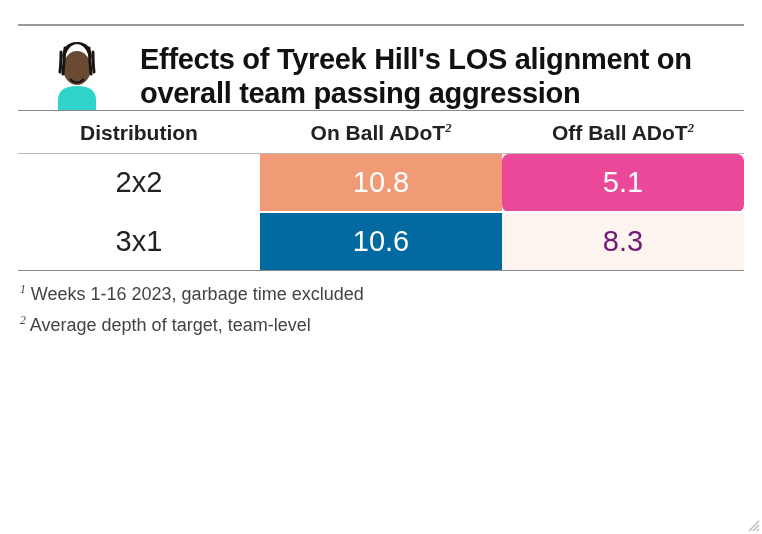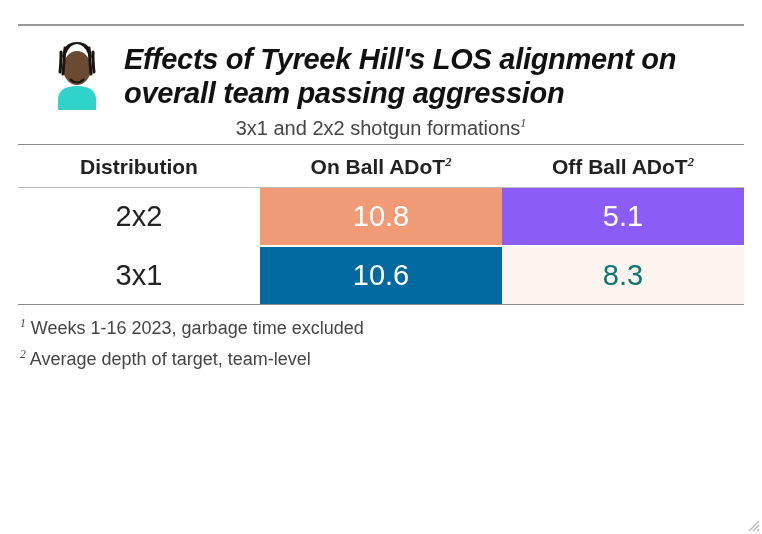--- a/index.html
+++ b/index.html
@@ -14,24 +14,23 @@
   .wrap {
     padding: 24px 18px 0 18px;
   }
   .top-rule {
     border-top: 2px solid #999;
     margin-bottom: 10px;
   }
   .header-row {
     display: flex;
     align-items: flex-start;
-    gap: 18px;
+    gap: 34px;
     padding-left: 30px;
     padding-right: 10px;
-    font-style: italic;
   }
   .avatar {
     width: 58px;
     height: 74px;
     flex: 0 0 auto;
     position: relative;
     overflow: hidden;
   }
   .avatar svg { display:block; }
   .title {
@@ -113,42 +112,39 @@
         <path d="M13 16 Q13 28 12 36" stroke="#1a1410" stroke-width="3" fill="none" stroke-linecap="round"></path>
         <path d="M17 12 Q16 26 15 38" stroke="#1a1410" stroke-width="3" fill="none" stroke-linecap="round"></path>
         <path d="M45 16 Q45 28 46 36" stroke="#1a1410" stroke-width="3" fill="none" stroke-linecap="round"></path>
         <path d="M41 12 Q42 26 43 38" stroke="#1a1410" stroke-width="3" fill="none" stroke-linecap="round"></path>
         <path d="M22 43 Q29 50 36 43" stroke="#1a1410" stroke-width="2" fill="none"></path>
       </svg>
     </div>
     <h1 class="title">Effects of Tyreek Hill's LOS alignment on overall team passing aggression</h1>
   </div>
 
-  <div class="subtitle">
-    <span>3x1 and 2x2 shotgun formations</span><sup>1</sup>
-  </div>
 
   <table>
     <thead>
       <tr>
         <th><span>Distribution</span></th>
         <th><span>On Ball ADoT</span><sup>2</sup></th>
         <th><span>Off Ball ADoT</span><sup>2</sup></th>
       </tr>
     </thead>
     <tbody>
       <tr>
         <td class="rowlabel">2x2</td>
         <td style="background:#f09a76;color:#ffffff;margin-left:21px;">10.8</td>
-        <td style="background:#8b5cf6;color:#ffffff;">5.1</td>
+        <td style="background:#ec4899;color:#ffffff;border-radius:7px;">5.1</td>
       </tr>
       <tr>
         <td class="rowlabel">3x1</td>
         <td style="background:#0369a1;color:#ffffff;">10.6</td>
-        <td style="background:#fdf3ef;color:#0f766e;">8.3</td>
+        <td style="background:#fdf3ef;color:#701a75;">8.3</td>
       </tr>
     </tbody>
   </table>
   <div class="table-bottom-rule"></div>
 
   <div class="footnotes">
     <div class="fn"><sup>1</sup><span> Weeks 1-16 2023, garbage time excluded</span></div>
     <div class="fn"><sup>2</sup><span> Average depth of target, team-level</span></div>
   </div>
 </div>

